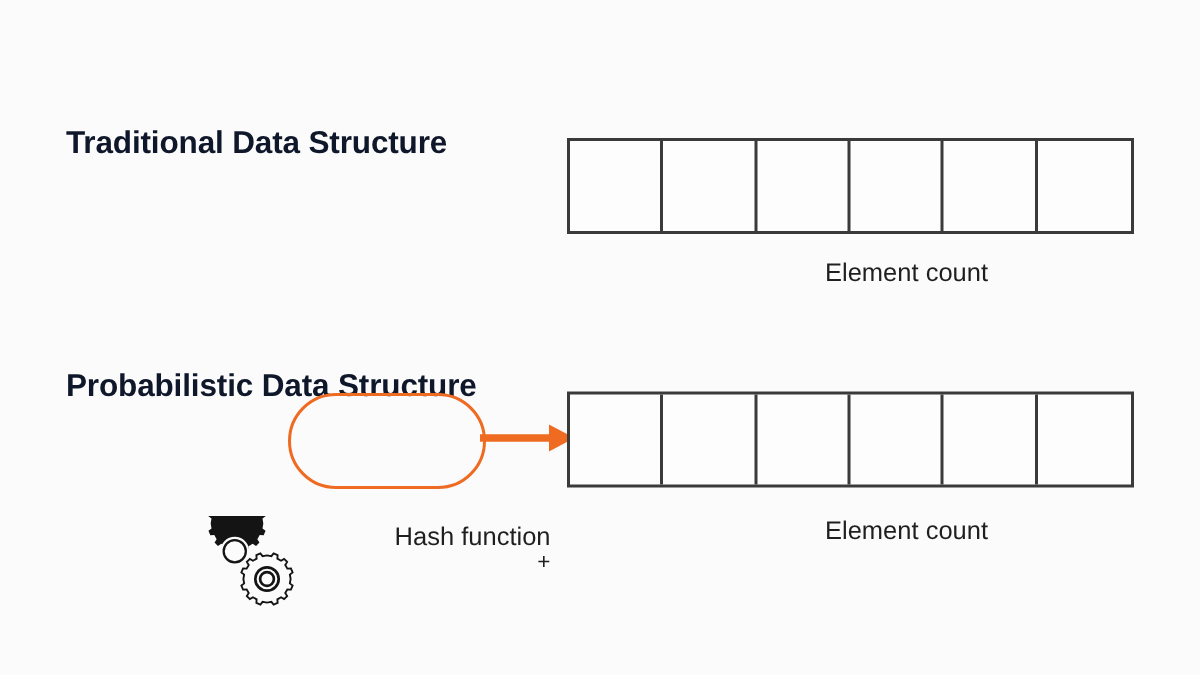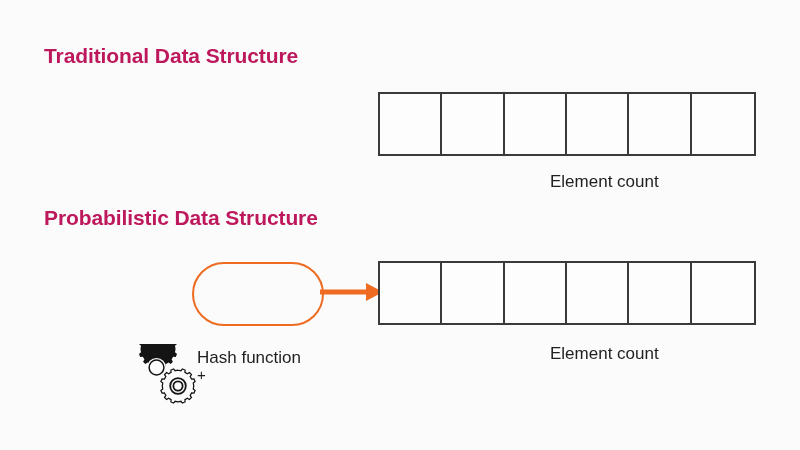--- a/index.html
+++ b/index.html
@@ -20,22 +20,23 @@
     height: 450px;
     background: #fbfbfb;
   }
 
   
   .section-heading {
     position: absolute;
     font-size: 21px;
     font-weight: bold;
     letter-spacing: -0.1px;
-    color: #be185d;
+    color: #0f172a;
     white-space: nowrap;
+    margin-top: 40px;
   }
   #heading-traditional { left: 44px; top: 44px; }
   #heading-probabilistic { left: 44px; top: 206px; }
 
   
   .cell-grid {
     position: absolute;
     display: flex;
     box-sizing: border-box;
     border: 2px solid #3a3a3a;
@@ -105,21 +106,21 @@
     width: 64px;
     height: 60px;
   }
 
   
   #hash-label {
     position: absolute;
     left: 197px;
     top: 349px;
     width: 170px;
-    text-align: left;
+    text-align: right;
     line-height: 1.06;
   }
   #hash-label .ln {
     display: block;
     font-size: 17px;
     color: #1f1f1f;
     white-space: nowrap;
   }
   #hash-label .plus {
     font-size: 15px;

